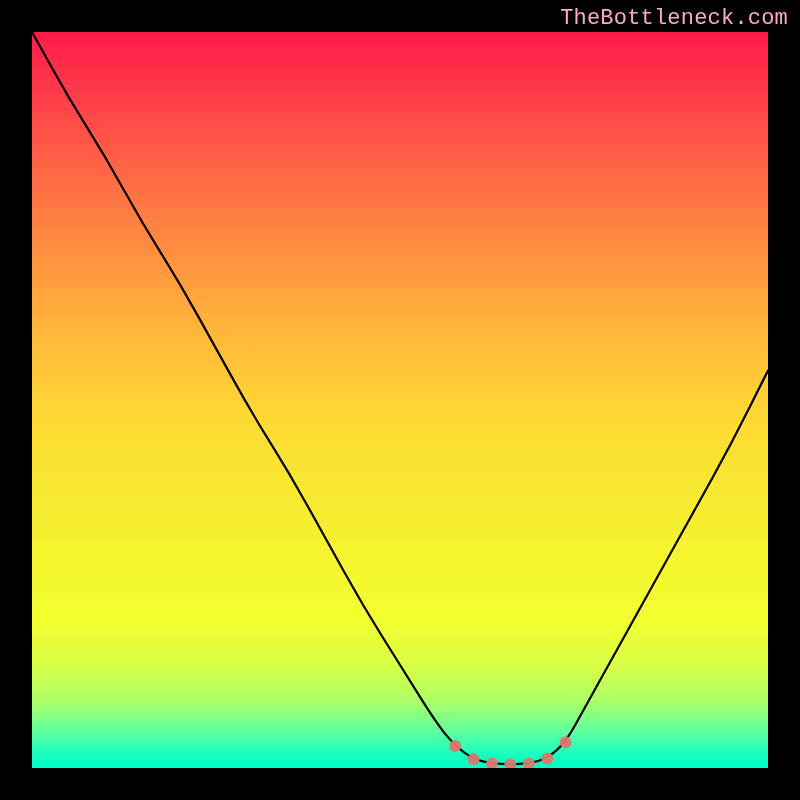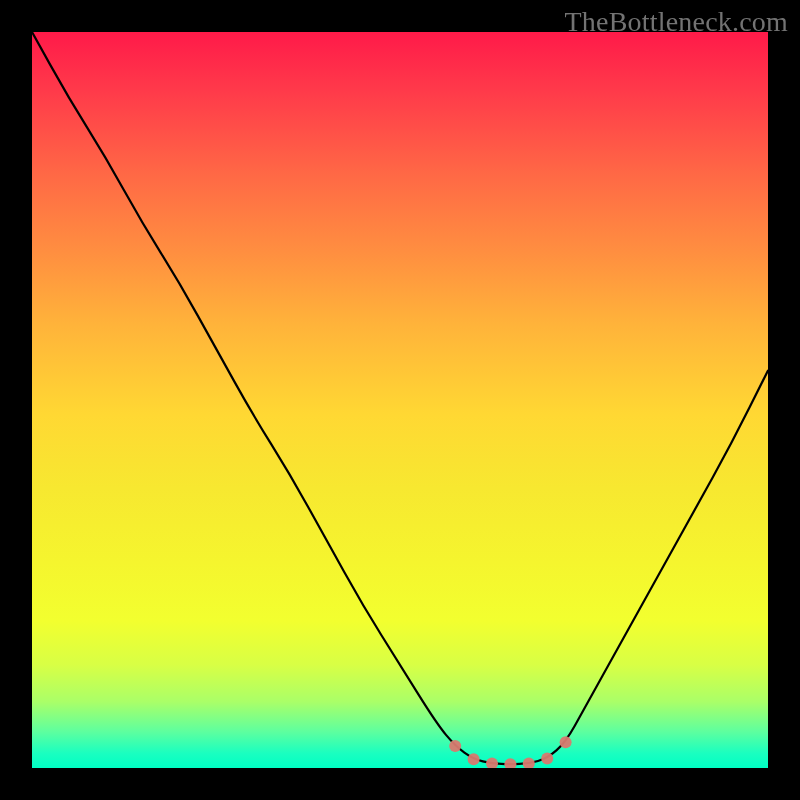--- a/index.html
+++ b/index.html
@@ -7,24 +7,24 @@
   .frame {
     position: relative;
     width: 800px;
     height: 800px;
     background: #000;
   }
   .watermark {
     position: absolute;
     top: 6px;
     right: 12px;
-    font-family: Liberation Serif, serif;
-    font-size: 28px;
+    font-family: Liberation Mono, monospace;
+    font-size: 22px;
     font-weight: 500;
-    color: #737373;
+    color: #f9a8d4;
     letter-spacing: 0.2px;
   }
   .plot {
     position: absolute;
     left: 32px;
     top: 32px;
     width: 736px;
     height: 736px;
     background: linear-gradient(to bottom,
       #ff1a49 0%,

